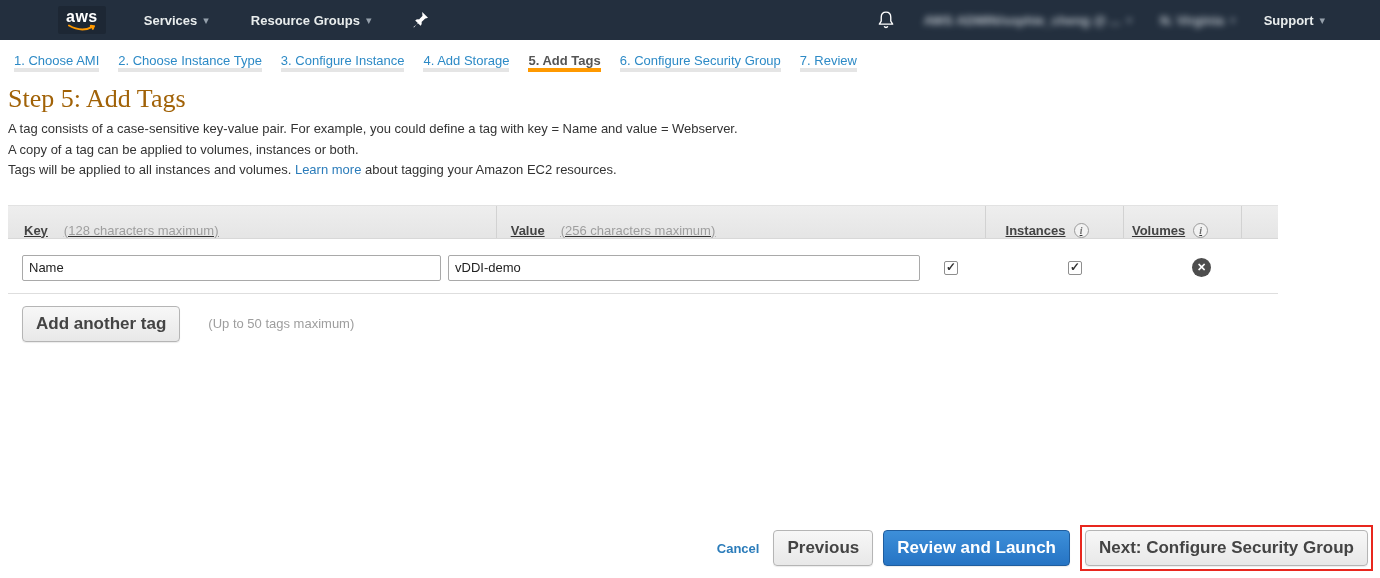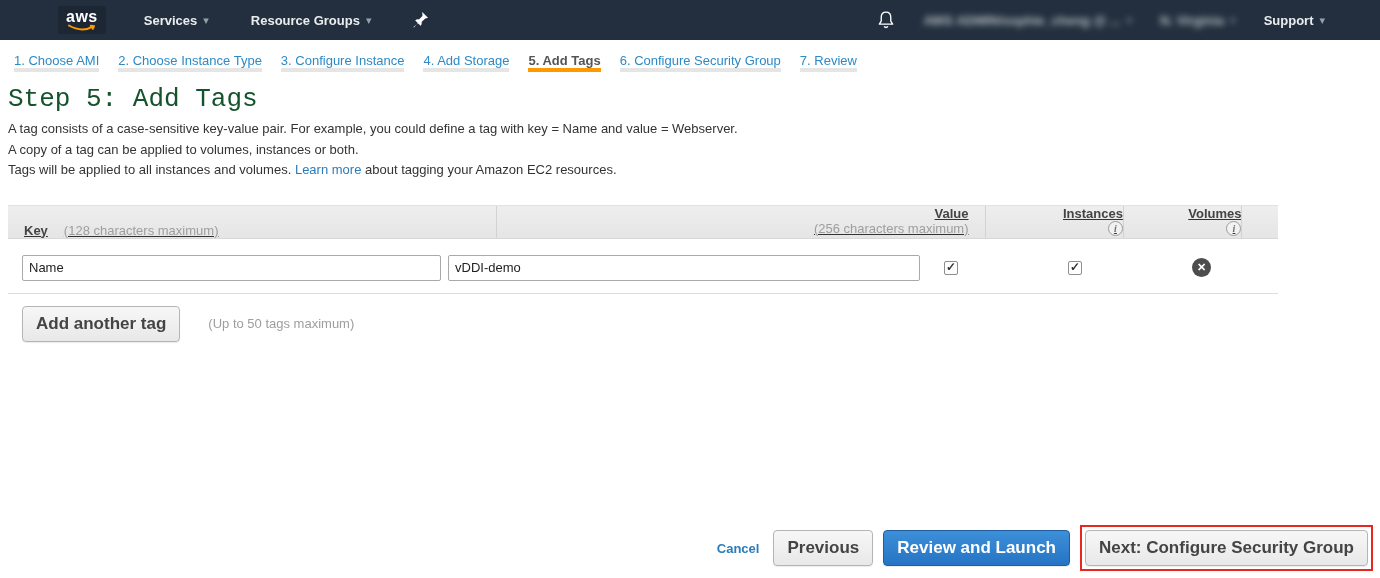--- a/index.html
+++ b/index.html
@@ -31,37 +31,37 @@
   .redacted { filter: blur(3px); opacity: .85; color: #cfd6dc; }
   .bell-wrap { display: flex; align-items: center; }
 
   
   .tabs { display: flex; gap: 19px; padding: 13px 0 0 14px; }
   .tab { font-size: 13px; color: #2d8ac6; border-bottom: 4px solid #e5e5e5; cursor: pointer; white-space: nowrap; }
   .tab.active { color: #555; font-weight: bold; border-bottom-color: #ff9900; }
 
   
   .content { padding: 12px 0 0 8px; }
-  .page-title { font-size: 26px; font-weight: 300; color: #14532d; line-height: 30px; margin-bottom: 5px; font-family: Liberation Mono, monospace; }
+  .page-title { font-size: 26px; font-weight: 300; color: #a16207; line-height: 30px; margin-bottom: 5px; font-family: Liberation Serif, serif; }
   .desc { font-size: 13px; line-height: 20.5px; color: #333; }
   .link { color: #2b7cba; text-decoration: none; cursor: pointer; }
 
   
   .tag-table { margin-top: 24px; width: 1270px; }
   .thead {
     display: flex;
     align-items: center;
     height: 34px;
     background: linear-gradient(180deg, #eeeeee, #e5e5e5);
     border-top: 1px solid #e2e2e2;
     border-bottom: 1px solid #d8d8d8;
     font-size: 13px;
   }
   .th { display: flex; align-items: flex-end; height: 100%; text-decoration: underline; }
-  .th + .th { border-left: 1px solid #d2d2d2; flex-direction: column; }
+  .th + .th { border-left: 1px solid #d2d2d2; }
   .col-key   { width: 494px; padding-left: 16px; }
   .col-value { width: 479px; padding-left: 14px; }
   .col-instances { width: 140px; padding-left: 20px; margin-left: 16px; }
   .col-volumes   { width: 120px; padding-left: 8px; }
   .col-action    { width: 37px; }
   .th-label { font-weight: bold; color: #444; }
   .th-hint { color: #9e9e9e; margin-left: 16px; }
   .info-icon {
     display: inline-block; width: 15px; height: 15px; margin-left: 8px;
     border: 1px solid #9b9b9b; border-radius: 50%;

